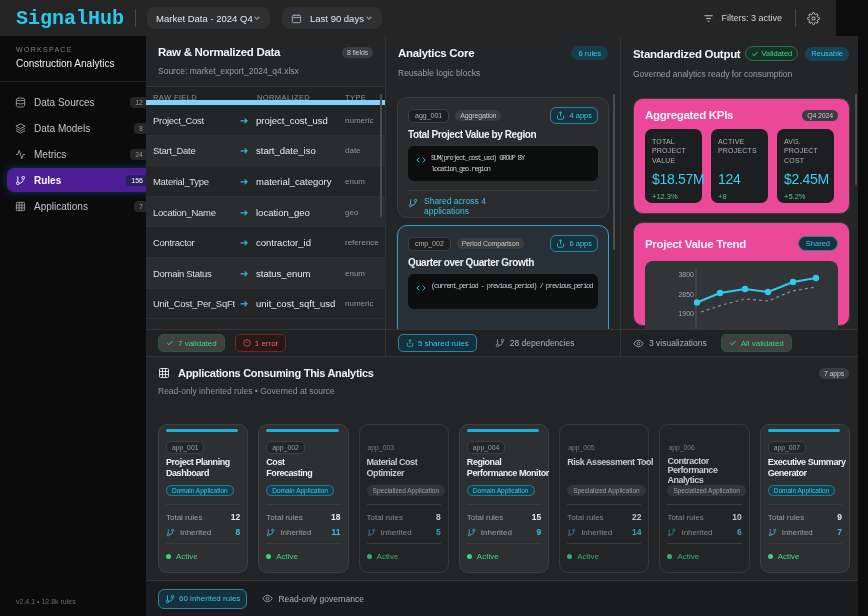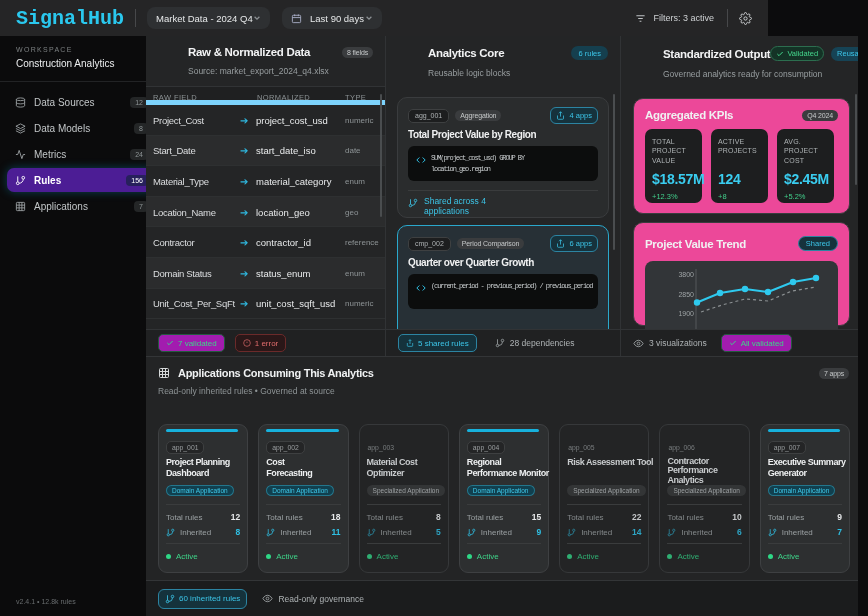--- a/index.html
+++ b/index.html
@@ -1,19 +1,19 @@
 <!DOCTYPE html>
 <html><head>
 <meta charset="utf-8">
 <style>
   * { margin:0; padding:0; box-sizing:border-box; }
   html,body { width:868px; height:616px; overflow:hidden; background:#0c0c0d;
     font-family:"Liberation Sans", sans-serif; }
   
-  #topbar { position:absolute; left:0; top:0; width:768px; height:36px; background:#252526;
+  #topbar { position:absolute; left:0; top:0; width:836px; height:36px; background:#252526;
     display:flex; align-items:center; }
   #logo { font-family:"Liberation Mono", monospace; font-weight:bold; font-size:20px;
     color:#2ac8ee; margin-left:16px; letter-spacing:0; }
   .tsep { width:1px; height:18px; background:#47484a; margin:0 11px; }
   .dd { height:22px; background:#2e3032; border-radius:8px; display:flex; align-items:center;
     color:#e6e8e9; font-size:9.5px; padding:0 9px; }
   .chev { width:8px; height:8px; margin-left:auto; color:#8b9093; flex:0 0 auto; }
   #tright { margin-left:auto; display:flex; align-items:center; margin-right:16px; color:#cfd2d4; font-size:9px; }
   
   #sidebar { position:absolute; left:0; top:36px; width:163px; height:580px; background:#0b0b0c; }
@@ -30,31 +30,31 @@
   .nitem.sel svg { color:#fff; }
   .nitem.sel .nbadge { background:rgba(10,35,45,.55); color:#fff; font-weight:normal; }
   #version { position:absolute; left:16px; bottom:11px; font-size:7px; color:#686c6e; }
   
   #main { position:absolute; left:146px; top:36px; width:712px; height:580px; background:#242526; }
   #cols { position:absolute; left:0; top:0; width:712px; height:320px; display:flex; }
   .col { position:relative; height:320px; overflow:hidden; }
   #col1 { width:239px; }
   #col2 { width:236px; border-left:1px solid #313335; border-right:1px solid #313335; }
   #col3 { flex:1; }
-  .colhead { padding:10px 12px 0;margin-left:30px; }
+  .colhead { padding:10px 12px 0; }
   .ctitle-row { display:flex; align-items:center; }
   .ctitle { font-size:11.5px; font-weight:bold; color:#f2f3f4; white-space:nowrap; letter-spacing:-.3px; }
   .csub { font-size:8.5px; color:#989ea0; margin-top:8px; padding-bottom:10px; }
   .gbadge { background:#3a3c3e; color:#c6c9ca; font-size:7px; border-radius:8px; padding:2px 5px; letter-spacing:-.15px; }
   .cfoot { position:absolute; left:0; right:0; bottom:0; height:27px; background:#202122;
     border-top:1px solid #313335; display:flex; align-items:center; padding:0 12px; }
   
   .pill { display:inline-flex; align-items:center; border-radius:5px; font-size:8px; padding:0 7px; height:18px; }
   .pill svg { margin-right:4px; }
-  .pill.green { background:#a21caf; border:1px solid #245a3f; color:#3ed489; }
+  .pill.green { background:#404040; border:1px solid #245a3f; color:#3ed489; }
   .pill.red { background:#2a1718; border:1px solid #6b2a2a; color:#e06c6c; }
   .pill.cyan { background:#15323c; border:1px solid #2c84a2; color:#3cc5e8; }
   .cyanbadge { background:#153f4e; color:#3cc5e8; font-size:7.5px; border-radius:8px; padding:2.5px 7px; }
   
   .thumb { position:absolute; width:2px; background:#4a4d4f; border-radius:2px; }
   
   #thead { position:relative; height:19px; background:#1f2021; border-top:1px solid #313335;
     border-bottom:5px solid #7dd3fc; font-size:7.5px; color:#8b9193; letter-spacing:.4px; }
   #thead span { top:6px; }
   .trow { position:relative; height:30.6px; border-bottom:1px solid #2e3031; font-size:10px; }
@@ -82,21 +82,21 @@
   .rc-shared svg { margin-right:6px; }
   .dep { margin-left:18px; display:inline-flex; align-items:center; font-size:8.5px; color:#aeb3b5; }
   
   .vbadge { display:inline-flex; align-items:center; background:#143326; border:1px solid #2c6e4f;
     border-radius:9px; color:#44d68c; font-size:7.5px; padding:2px 5px; }
   .ocard { margin:0 8px 0 12px; background:#ec4899; border:1px solid #3a3c3e; border-radius:10px; padding:10px 11px; }
   .octitle { font-size:11.5px; font-weight:bold; color:#f0f1f2; letter-spacing:-.3px; }
   .kpis { display:flex; gap:9px; margin-top:8px; }
   .kpi { width:57px; height:74px; background:#1d1e1f; border-radius:7px; padding:8px 7px; position:relative; }
   .klabel { font-size:7px; color:#aeb3b5; line-height:1.35; letter-spacing:.2px; }
-  .kval { position:absolute; left:7px; top:42px; font-size:14px; font-weight:bold; color:#3acdf0; letter-spacing:-.3px; }
+  .kval { position:absolute; left:7px; top:42px; font-size:14px; font-weight:normal; color:#3acdf0; letter-spacing:-.3px; }
   .kdelta { position:absolute; left:7px; top:63px; font-size:7.5px; color:#42cf8c; }
   .sharedpill { display:inline-flex; align-items:center; background:#16323c; border:1px solid #2c84a2;
     border-radius:9px; color:#3cc5e8; font-size:7.5px; padding:2px 7px; }
   .chartbox { margin-top:10px; background:#323538; border-radius:8px; height:90px; padding:8px 0 0 5px; overflow:hidden; }
   
   #bottom { position:absolute; left:0; top:320px; width:712px; height:224px;
     border-top:1px solid #333537; background:#232425; }
   #bhead { display:flex; align-items:center; margin:10px 9px 0 12px; }
   #btitle { font-size:11px; font-weight:bold; color:#eff1f2; letter-spacing:-.3px; }
   #bsub { margin:7px 0 0 12px; font-size:8.5px; color:#8e9496; }

